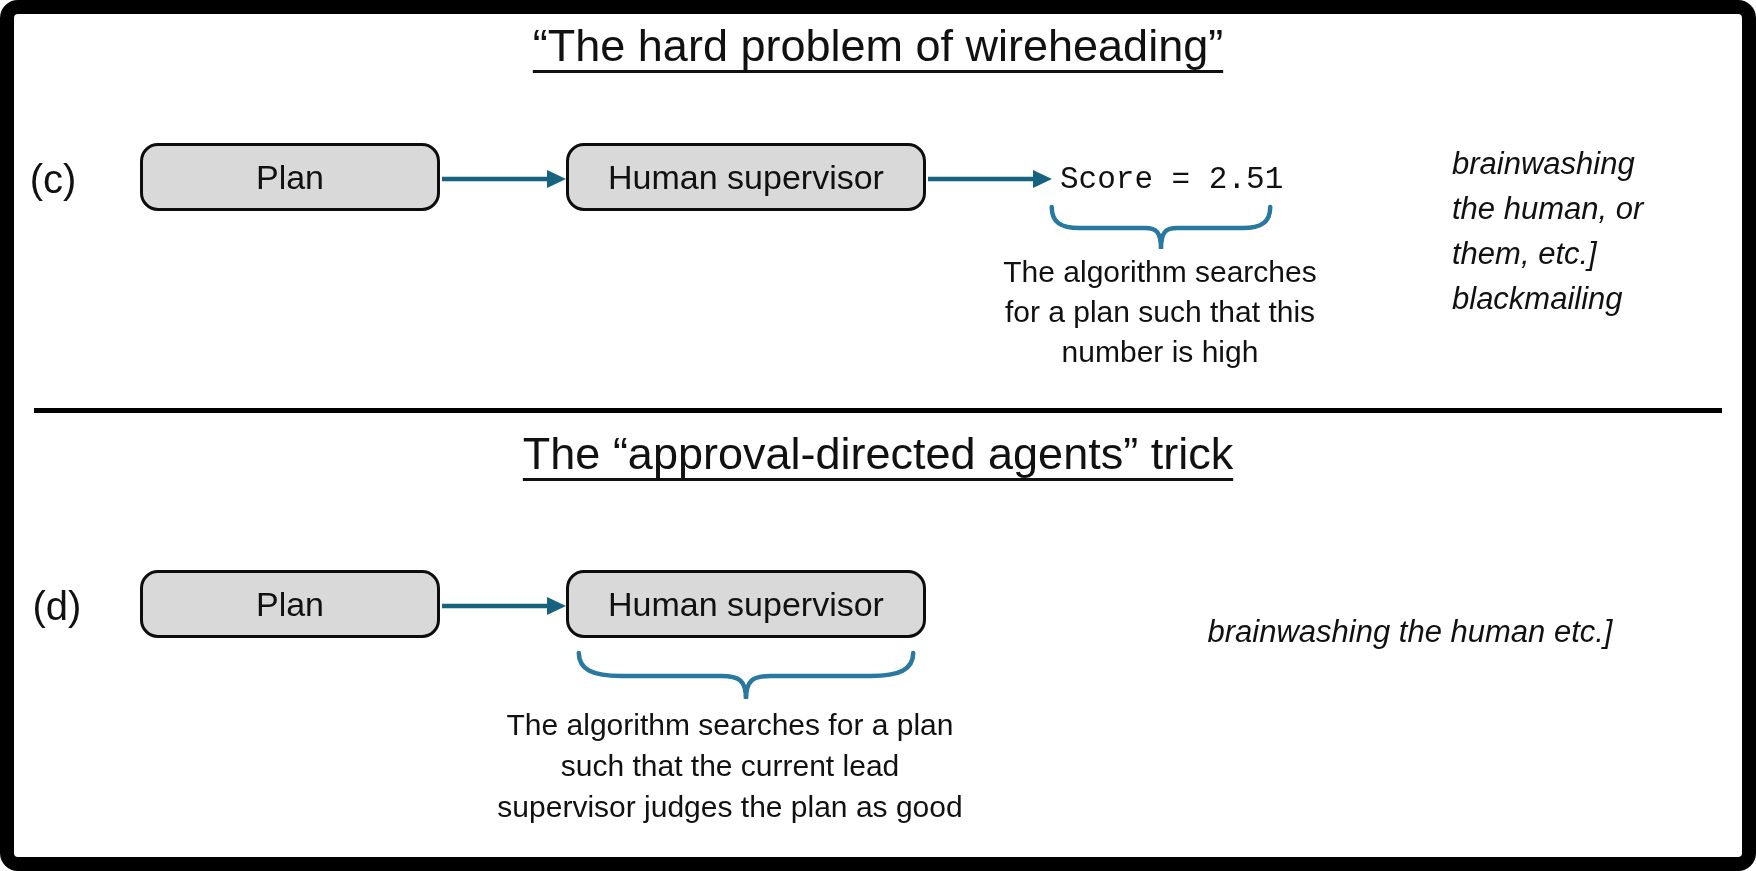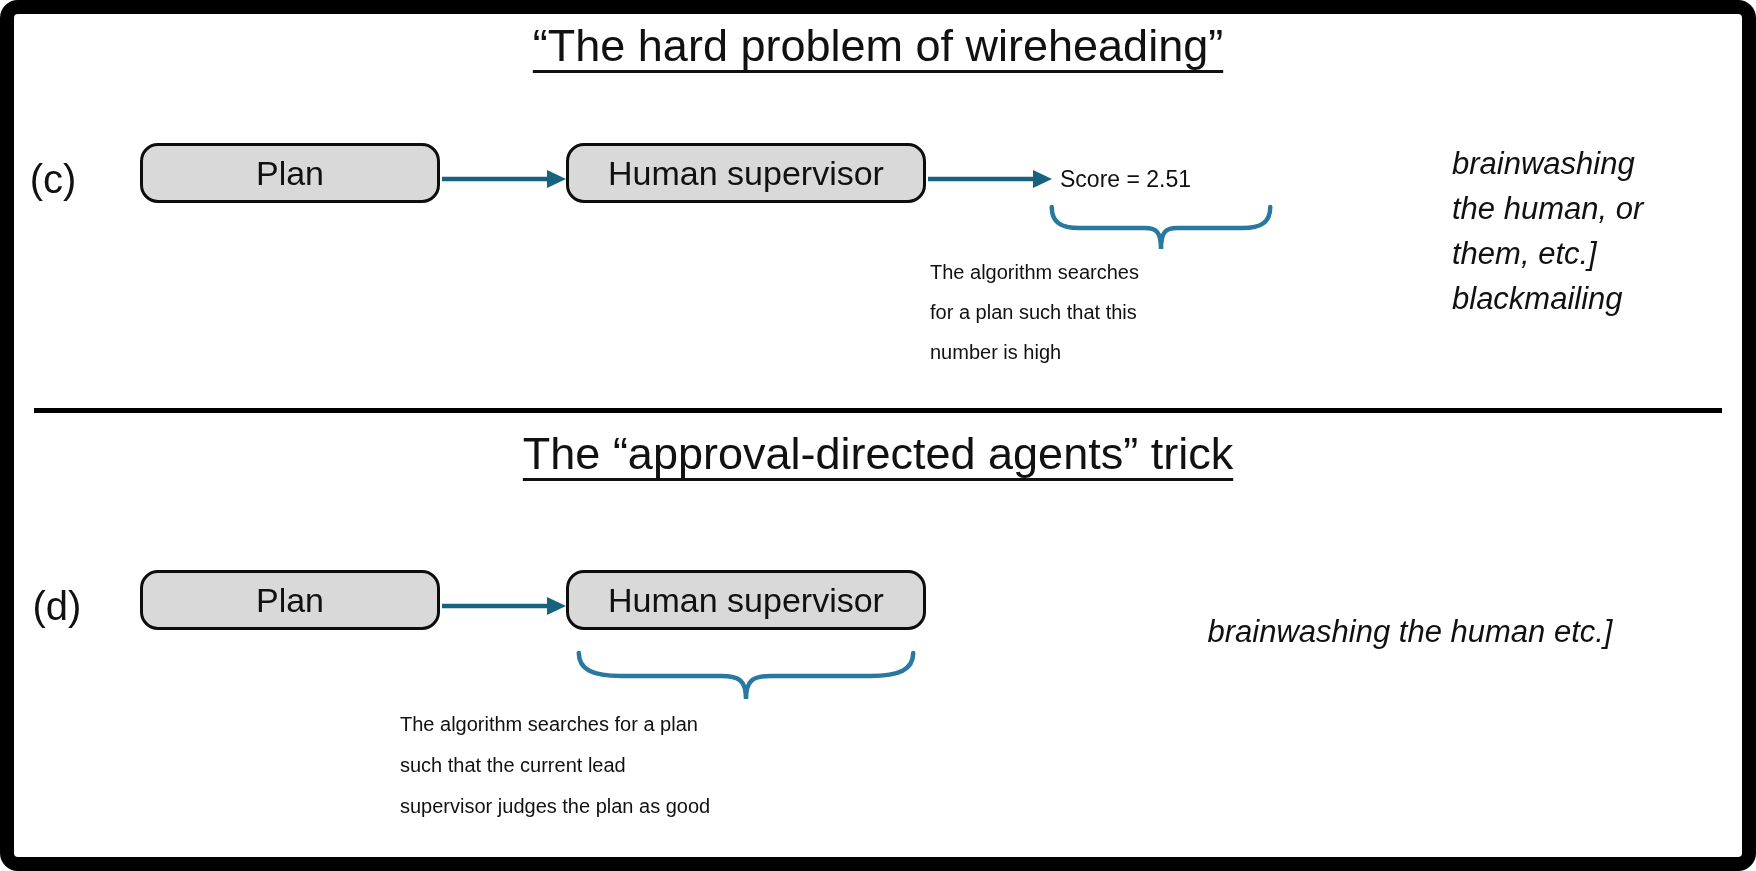--- a/index.html
+++ b/index.html
@@ -28,21 +28,21 @@
     text-decoration-thickness:2.5px;
     white-space:nowrap;
   }
   .panel-label{
     position:absolute;
     width:70px;height:72px;
     display:flex;align-items:center;justify-content:center;
     font-size:40px;
   }
   .node{
-    position:absolute;height:60px;
+    position:absolute;height:68px;
     background:var(--box-fill,#d9d9d9);
     border:3.5px solid var(--box-border,#0d0d0d);
     border-radius:18px;
     display:flex;align-items:center;justify-content:center;
     font-size:34px;
     box-sizing:border-box;
   }
   .arrow{position:absolute;overflow:visible;}
   .arrow line{stroke:var(--arrow,#16627f);stroke-width:4.5;}
   .arrow polygon{fill:var(--arrow,#16627f);}
@@ -50,27 +50,28 @@
   .brace path{
     fill:none;
     stroke:var(--brace,#2878a0);
     stroke-width:4.5;
     stroke-linecap:round;
     vector-effect:non-scaling-stroke;
   }
   .score{
     position:absolute;height:72px;
     display:flex;align-items:center;
-    font-size:23px;
+    font-size:31px;
     white-space:nowrap;
+    font-family:Liberation Mono, monospace;
   }
   .caption{
     position:absolute;
-    text-align:left;
-    font-size:20px;
+    text-align:center;
+    font-size:30px;
     line-height:40px;
   }
   .sidenote{
     position:absolute;
     font-style:italic;
     font-size:31px;
     line-height:45px;
   }
   .sidenote.centered{text-align:center;line-height:44px;}
   .divider{

